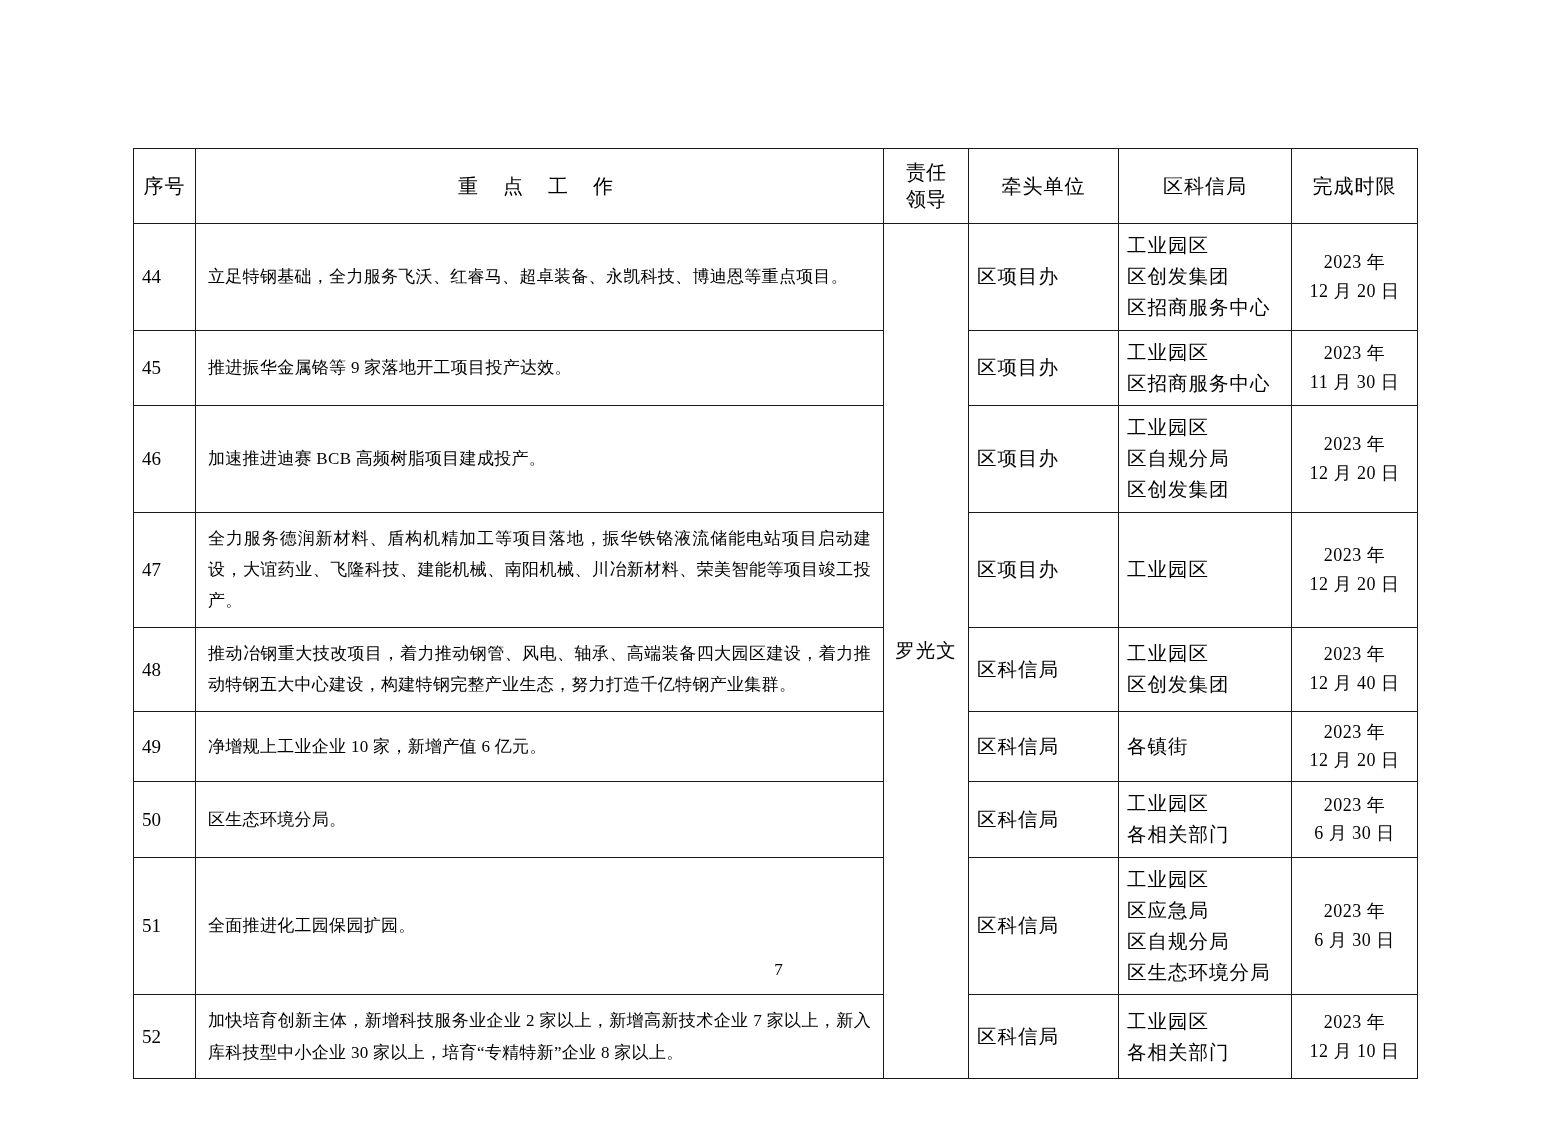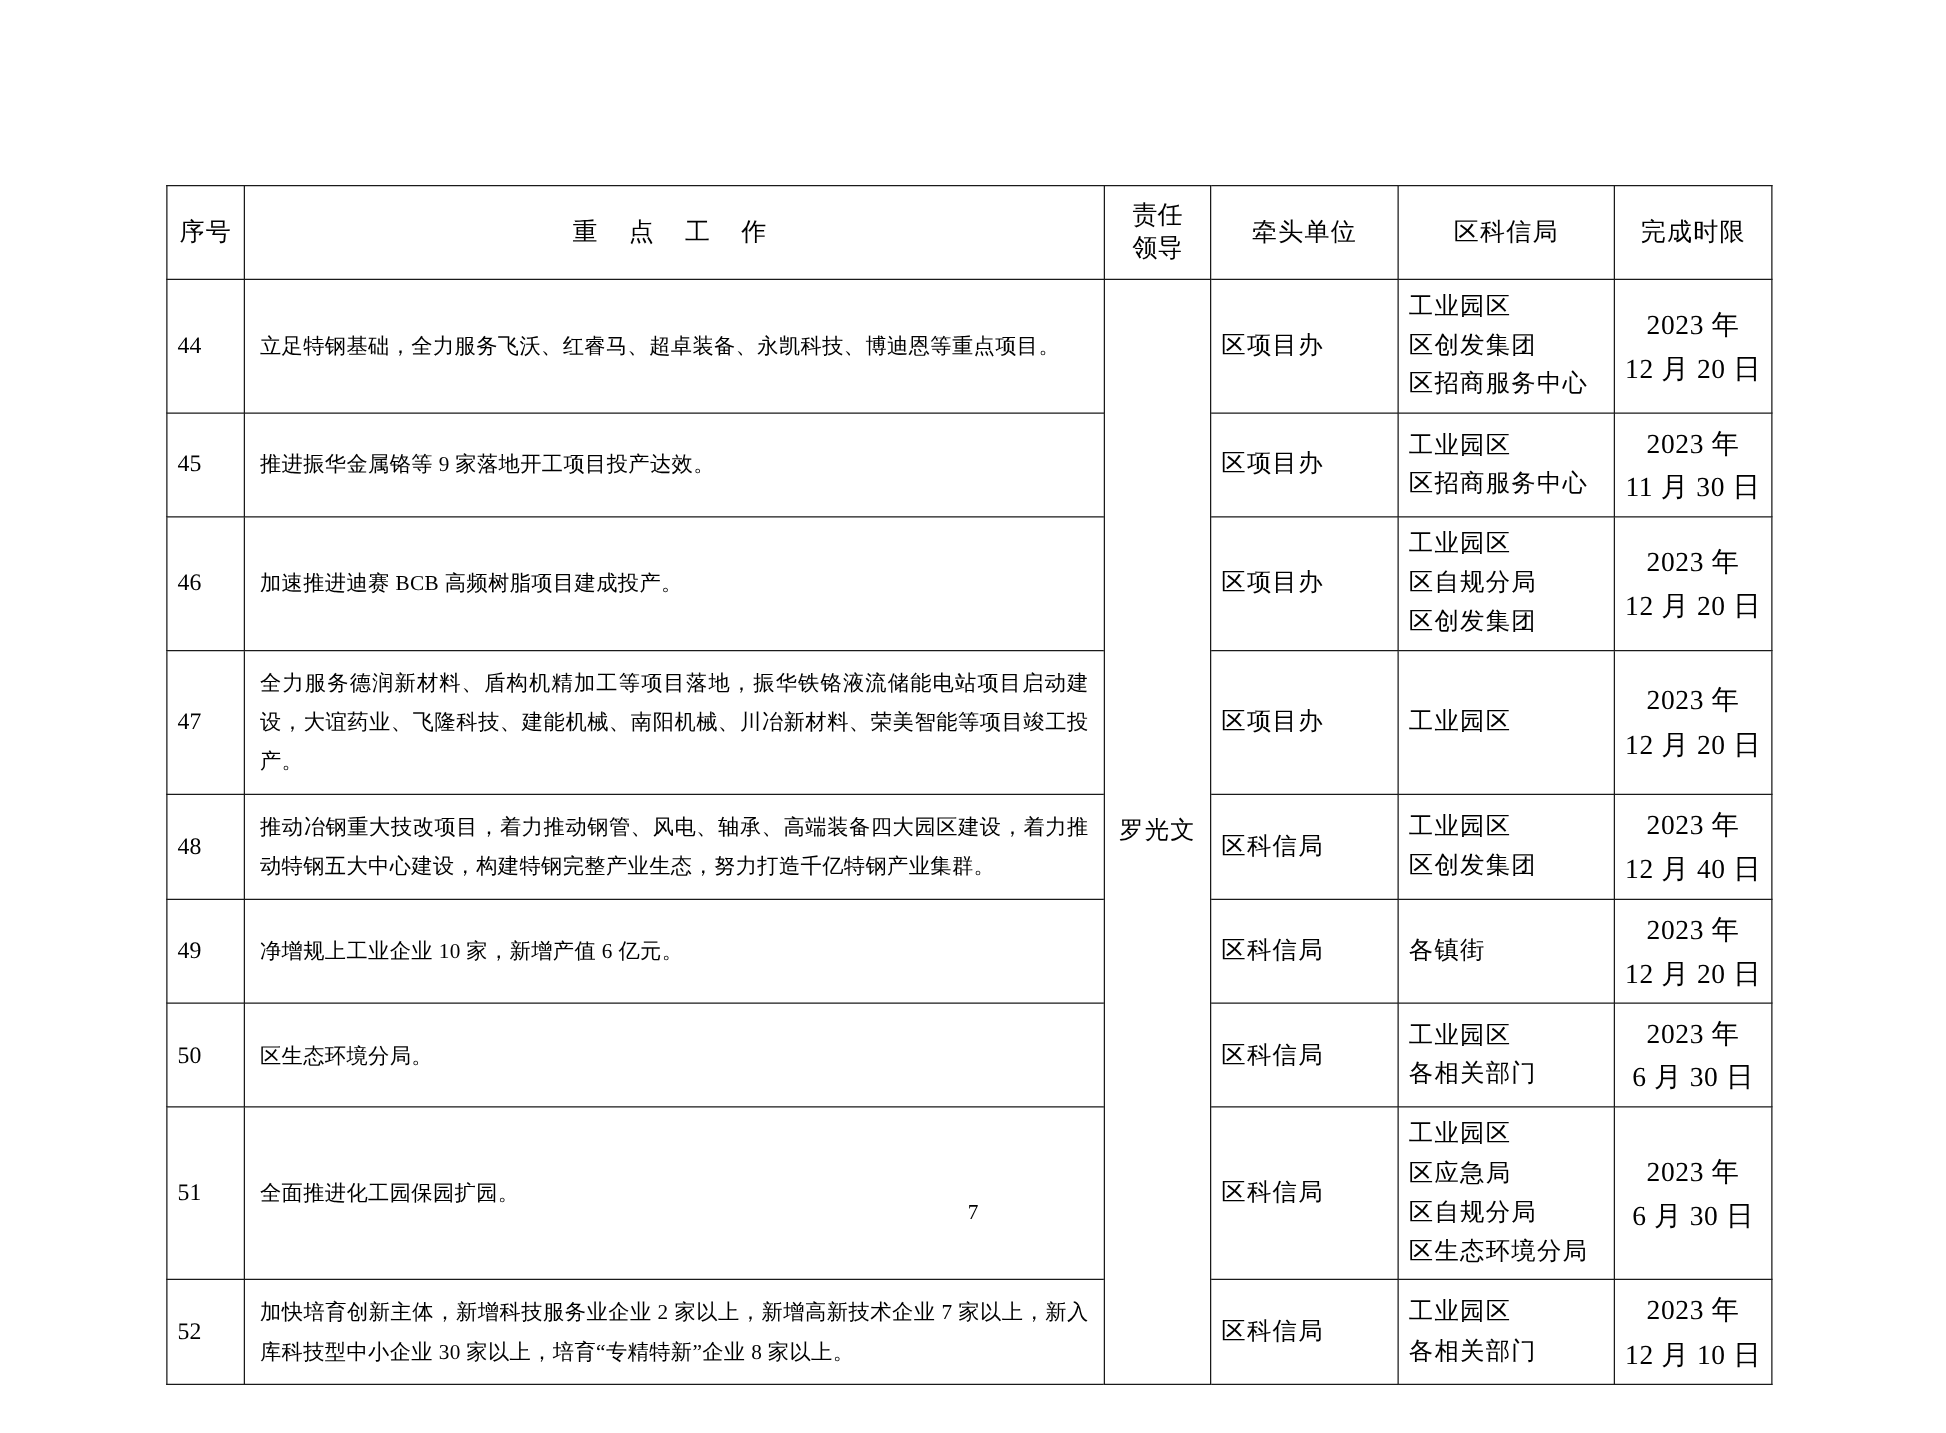--- a/index.html
+++ b/index.html
@@ -82,21 +82,21 @@
     letter-spacing: 1px;
   }
   td.center {
     text-align: left;
     font-size: 19.5px;
     letter-spacing: 1px;
     line-height: 1.6;
   }
   td.due {
     text-align: center;
-    font-size: 22px;
+    font-size: 18px;
     line-height: 1.6;
     letter-spacing: 0.5px;
   }
   .due-line { display: block; white-space: nowrap; }
   .resp-line { display: block; white-space: nowrap; }
 
   .page-number {
     position: absolute;
     left: 0;
     top: 960px;

